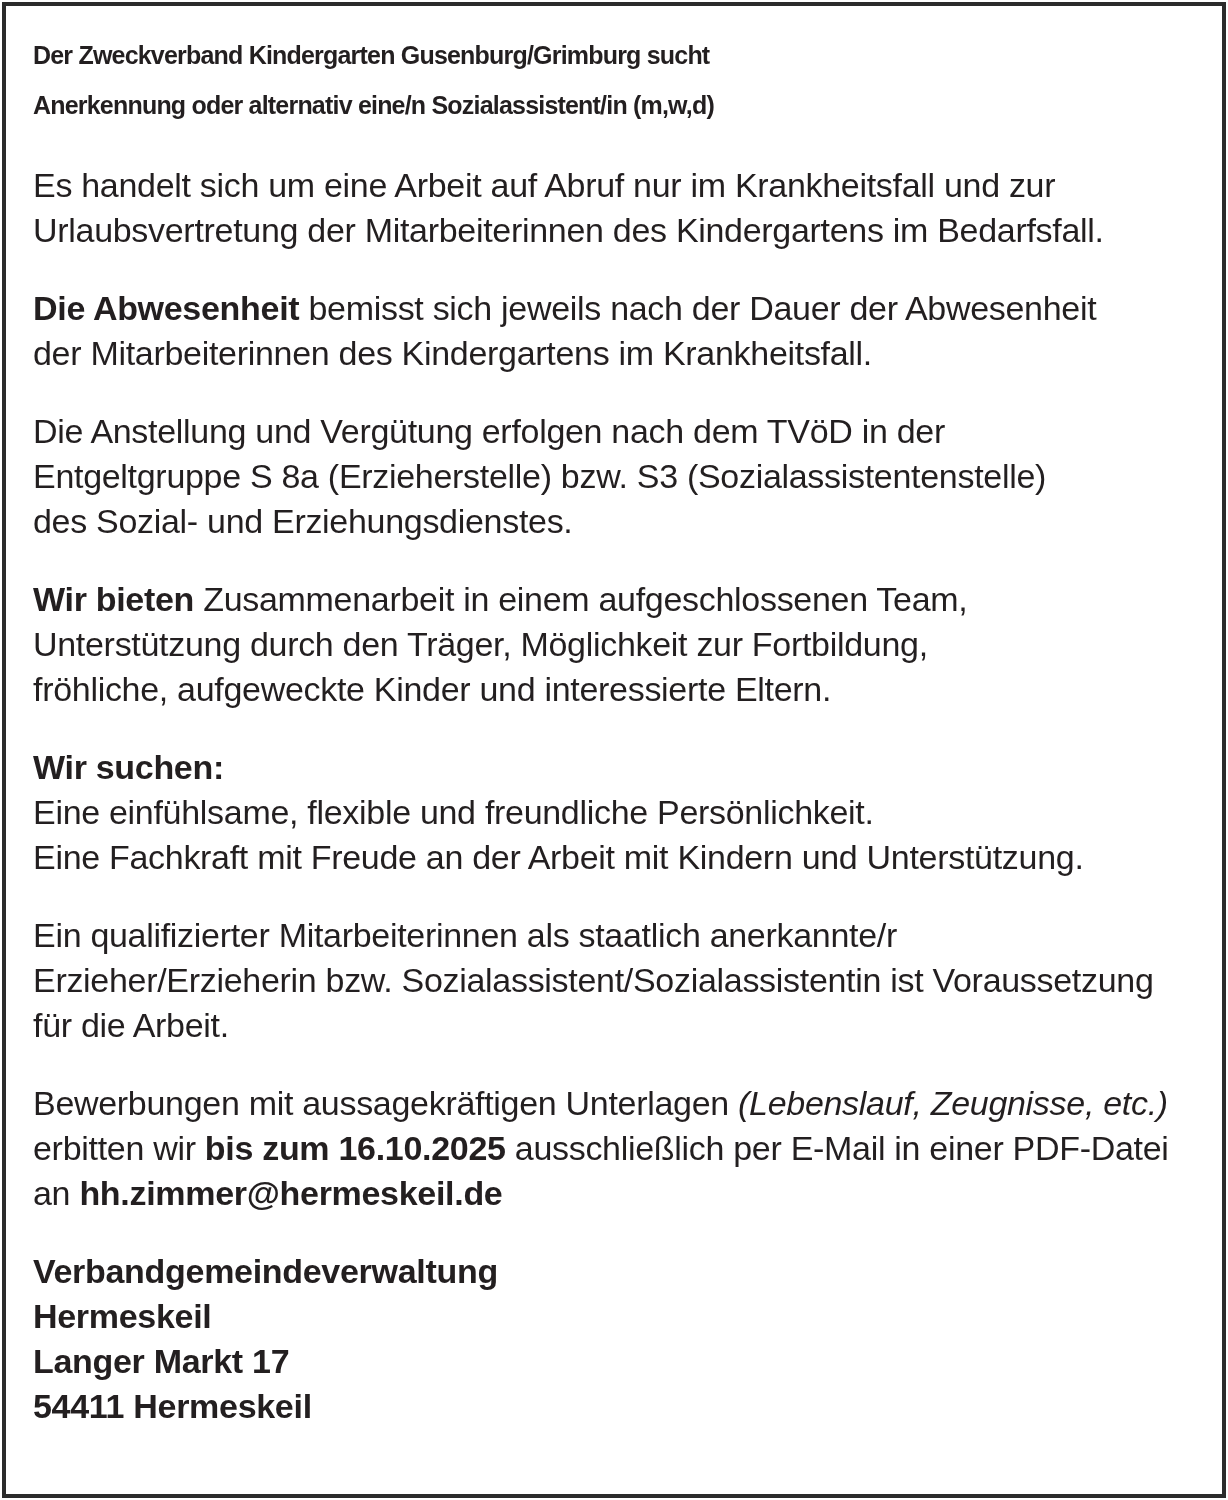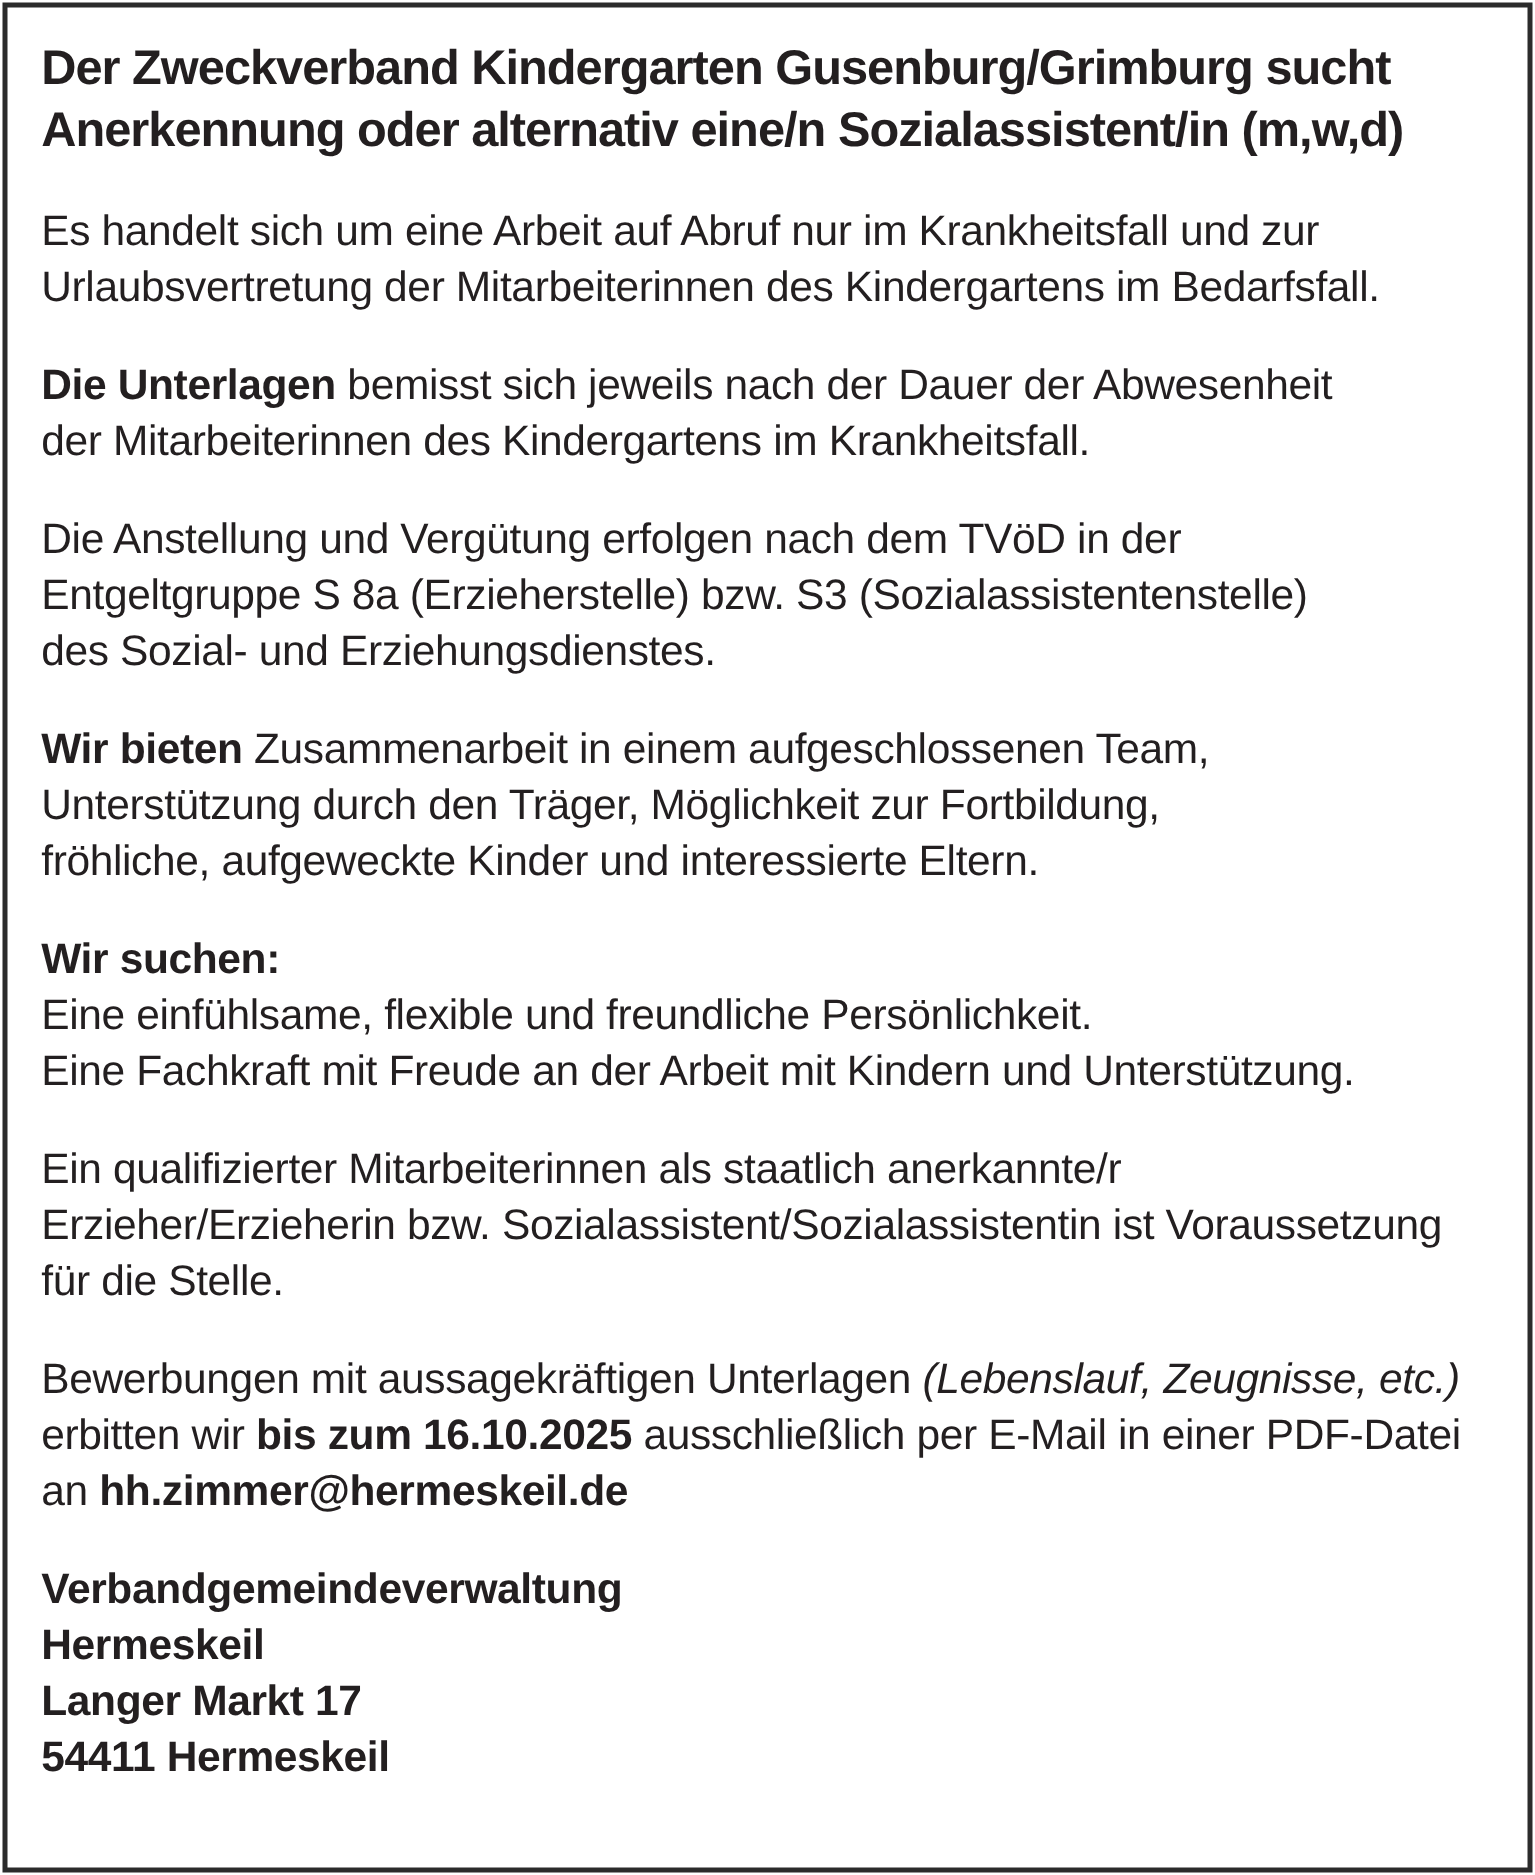--- a/index.html
+++ b/index.html
@@ -26,21 +26,21 @@
     border: 4px solid #2b2b2b;
     pointer-events: none;
   }
   .content {
     position: relative;
     padding: 16px 30px 0 33px;
   }
   .line { display: block; }
   .title {
     margin: 14px 0 0 0;
-    font-size: 39px;
+    font-size: 25px;
     font-weight: 700;
     line-height: 50px;
     letter-spacing: -0.8px;
   }
   .para {
     margin: 33px 0 0 0;
     font-size: 34px;
     font-weight: 400;
     line-height: 45px;
     letter-spacing: -0.3px;
@@ -66,21 +66,21 @@
         <span class="line">Der Zweckverband Kindergarten Gusenburg/Grimburg sucht</span>
         <span class="line">Anerkennung oder alternativ eine/n Sozialassistent/in (m,w,d)</span>
       </h1>
 
     <p class="para">
         <span class="line">Es handelt sich um eine Arbeit auf Abruf nur im Krankheitsfall und zur</span>
         <span class="line">Urlaubsvertretung der Mitarbeiterinnen des Kindergartens im Bedarfsfall.</span>
       </p>
 
     <p class="para">
-        <span class="line"><b>Die Unterlagen</b><span> bemisst sich jeweils nach der Dauer der Abwesenheit</span></span>
+        <span class="line"><b>Die Abwesenheit</b><span> bemisst sich jeweils nach der Dauer der Abwesenheit</span></span>
         <span class="line">der Mitarbeiterinnen des Kindergartens im Krankheitsfall.</span>
       </p>
 
     <p class="para">
         <span class="line">Die Anstellung und Vergütung erfolgen nach dem TVöD in der</span>
         <span class="line">Entgeltgruppe S 8a (Erzieherstelle) bzw. S3 (Sozialassistentenstelle)</span>
         <span class="line">des Sozial- und Erziehungsdienstes.</span>
       </p>
 
     <p class="para">
@@ -91,21 +91,21 @@
 
     <p class="para">
         <span class="line"><b>Wir suchen:</b></span>
         <span class="line">Eine einfühlsame, flexible und freundliche Persönlichkeit.</span>
         <span class="line">Eine Fachkraft mit Freude an der Arbeit mit Kindern und Unterstützung.</span>
       </p>
 
     <p class="para">
         <span class="line">Ein qualifizierter Mitarbeiterinnen als staatlich anerkannte/r</span>
         <span class="line">Erzieher/Erzieherin bzw. Sozialassistent/Sozialassistentin ist Voraussetzung</span>
-        <span class="line">für die Stelle.</span>
+        <span class="line">für die Arbeit.</span>
       </p>
 
     <p class="para">
         <span class="line"><span>Bewerbungen mit aussagekräftigen Unterlagen </span><i>(Lebenslauf, Zeugnisse, etc.)</i></span>
         <span class="line"><span>erbitten wir </span><b>bis zum 16.10.2025</b><span> ausschließlich per E-Mail in einer PDF-Datei</span></span>
         <span class="line"><span>an </span><b>hh.zimmer@hermeskeil.de</b></span>
       </p>
 
     <div class="footer">
         <span class="line">Verbandgemeindeverwaltung</span>

